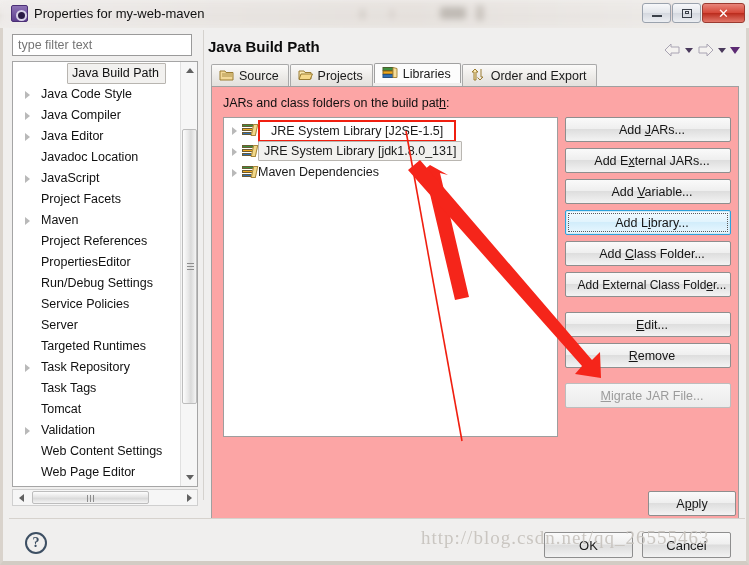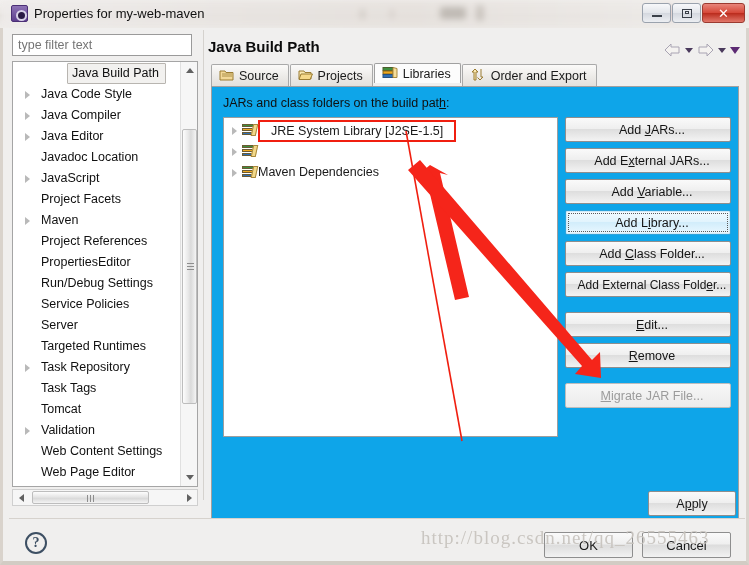--- a/index.html
+++ b/index.html
@@ -154,21 +154,21 @@
     background:linear-gradient(to bottom,#fbfaf9,#eceae7 55%,#e2dfdb);
     display:flex;align-items:center;gap:5px;
     font-size:12.5px;color:#1a1a1a;border-radius:2px 2px 0 0;
     position:relative;top:1px;
   }
   .tab.active{
     background:#fcfcfc;height:20px;top:0;border-color:#a0a0a0;font-weight:normal;
   }
   .tabpanel{
     position:absolute;left:3px;top:54px;width:528px;height:450px;
-    background:#0ea5e9;border:1px solid #a0a0a0;box-sizing:border-box;text-decoration:underline;
+    background:#fca5a5;border:1px solid #a0a0a0;box-sizing:border-box;text-decoration:underline;
   }
   .panel-label{position:absolute;left:11px;top:9px;font-size:12.5px;color:#101010;}
   .panel-label u{text-decoration:underline;}
 
   .listbox{
     position:absolute;left:11px;top:30px;width:335px;height:320px;
     background:#fff;border:1px solid #9e9e9e;box-sizing:border-box;overflow:hidden;
   }
   .lrow{position:relative;height:21px;line-height:21px;padding-left:34px;font-size:12.5px;white-space:nowrap;}
   .lrow .tw{position:absolute;left:8px;top:7px;width:0;height:0;
@@ -422,20 +422,21 @@
             <span class="lbl">JRE System Library [J2SE-1.5]</span>
           </div>
           <div class="lrow sel">
             <span class="tw"></span>
             <span class="bookicon">
               <span class="bk bk1"></span>
                 <span class="bk bk2"></span>
                 <span class="bk bk3"></span>
                 <span class="bkm"></span>
             </span>
+            <span class="lbl">JRE System Library [jdk1.8.0_131]</span>
           </div>
           <div class="lrow">
             <span class="tw"></span>
             <span class="bookicon">
               <span class="bk bk1"></span>
                 <span class="bk bk2"></span>
                 <span class="bk bk3"></span>
                 <span class="bkm"></span>
             </span>
             <span class="lbl">Maven Dependencies</span>

